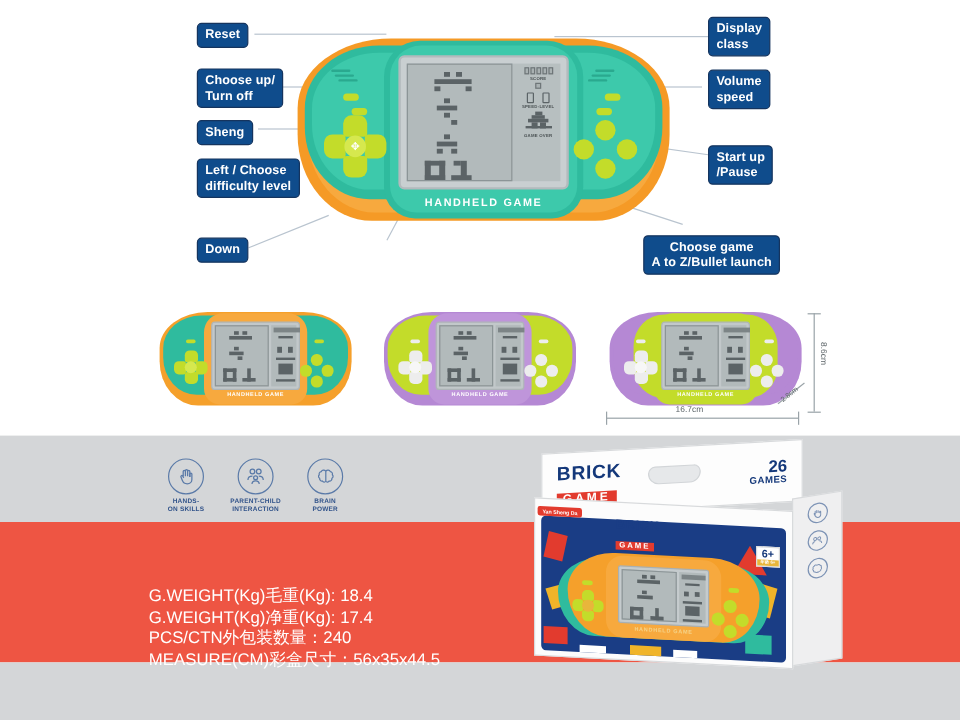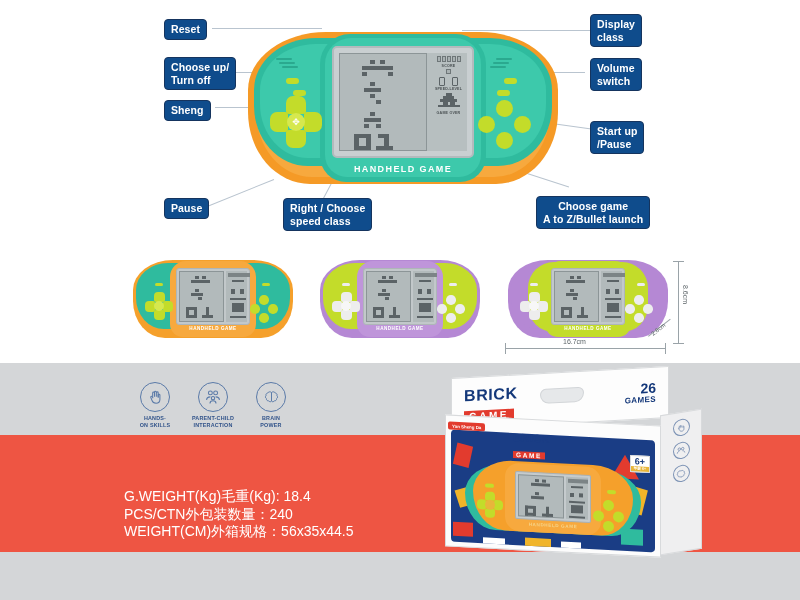--- a/index.html
+++ b/index.html
@@ -210,28 +210,28 @@
   <div class="lead" style="left:322px; top:200px; width:22px; transform:rotate(-62deg);"></div>
   <div class="lead" style="left:462px; top:30px; width:128px;"></div>
   <div class="lead" style="left:520px; top:72px; width:65px;"></div>
   <div class="lead" style="left:516px; top:118px; width:78px; transform:rotate(8deg);"></div>
   <div class="lead" style="left:512px; top:168px; width:60px; transform:rotate(18deg);"></div>
 
   <div class="callout" style="left:164px; top:19px;">Reset</div>
   <div class="callout" style="left:164px; top:57px;">Choose up/
 Turn off</div>
   <div class="callout" style="left:164px; top:100px;">Sheng</div>
-  <div class="callout" style="left:164px; top:198px;">Pause</div>
-  <div class="callout" style="left:283px; top:198px;">Right / Choose
-speed class</div>
+  <div class="callout" style="left:164px; top:132px;">Left / Choose
+difficulty level</div>
+  <div class="callout" style="left:164px; top:198px;">Down</div>
 
   <div class="callout" style="left:590px; top:14px;">Display
 class</div>
   <div class="callout" style="left:590px; top:58px;">Volume
-switch</div>
+speed</div>
   <div class="callout" style="left:590px; top:121px;">Start up
 /Pause</div>
   <div class="callout" style="left:536px; top:196px; text-align:center;">Choose game
 A to Z/Bullet launch</div>
 
   <div id="main-device">
     <div class="dev-orange"></div>
     <div class="grip grip-l">
         <div class="grip-inner"></div>
       </div>
@@ -509,22 +509,23 @@
         <path d="M12 5c1.6-1.6 4.4-1.3 5.4.7 1.8.2 2.9 1.9 2.3 3.6 1.3 1.2 1.1 3.4-.5 4.2.3 1.9-1.3 3.5-3.2 3.2-.8 1.6-3.1 1.8-4 .3"></path>
         <path d="M12 5v12"></path>
       </svg>
     </div>
     <div class="feat-txt" style="white-space:pre;">BRAIN
 POWER</div>
   </div>
 
   <div class="spec-list">
     <div>G.WEIGHT(Kg)毛重(Kg): 18.4</div>
+    <div>G.WEIGHT(Kg)净重(Kg): 17.4</div>
     <div>PCS/CTN外包装数量：240</div>
-    <div>WEIGHT(CM)外箱规格：56x35x44.5</div>
+    <div>MEASURE(CM)彩盒尺寸：56x35x44.5</div>
   </div>
 
   <div id="retail-box">
 
     <div class="box-top-face">
       <div style="position:absolute; left:12px; top:9px;">
         <div class="logo-brick">BRICK</div>
         <div style="margin-top:1px;">
           <span class="logo-game">GAME</span>
         </div>

